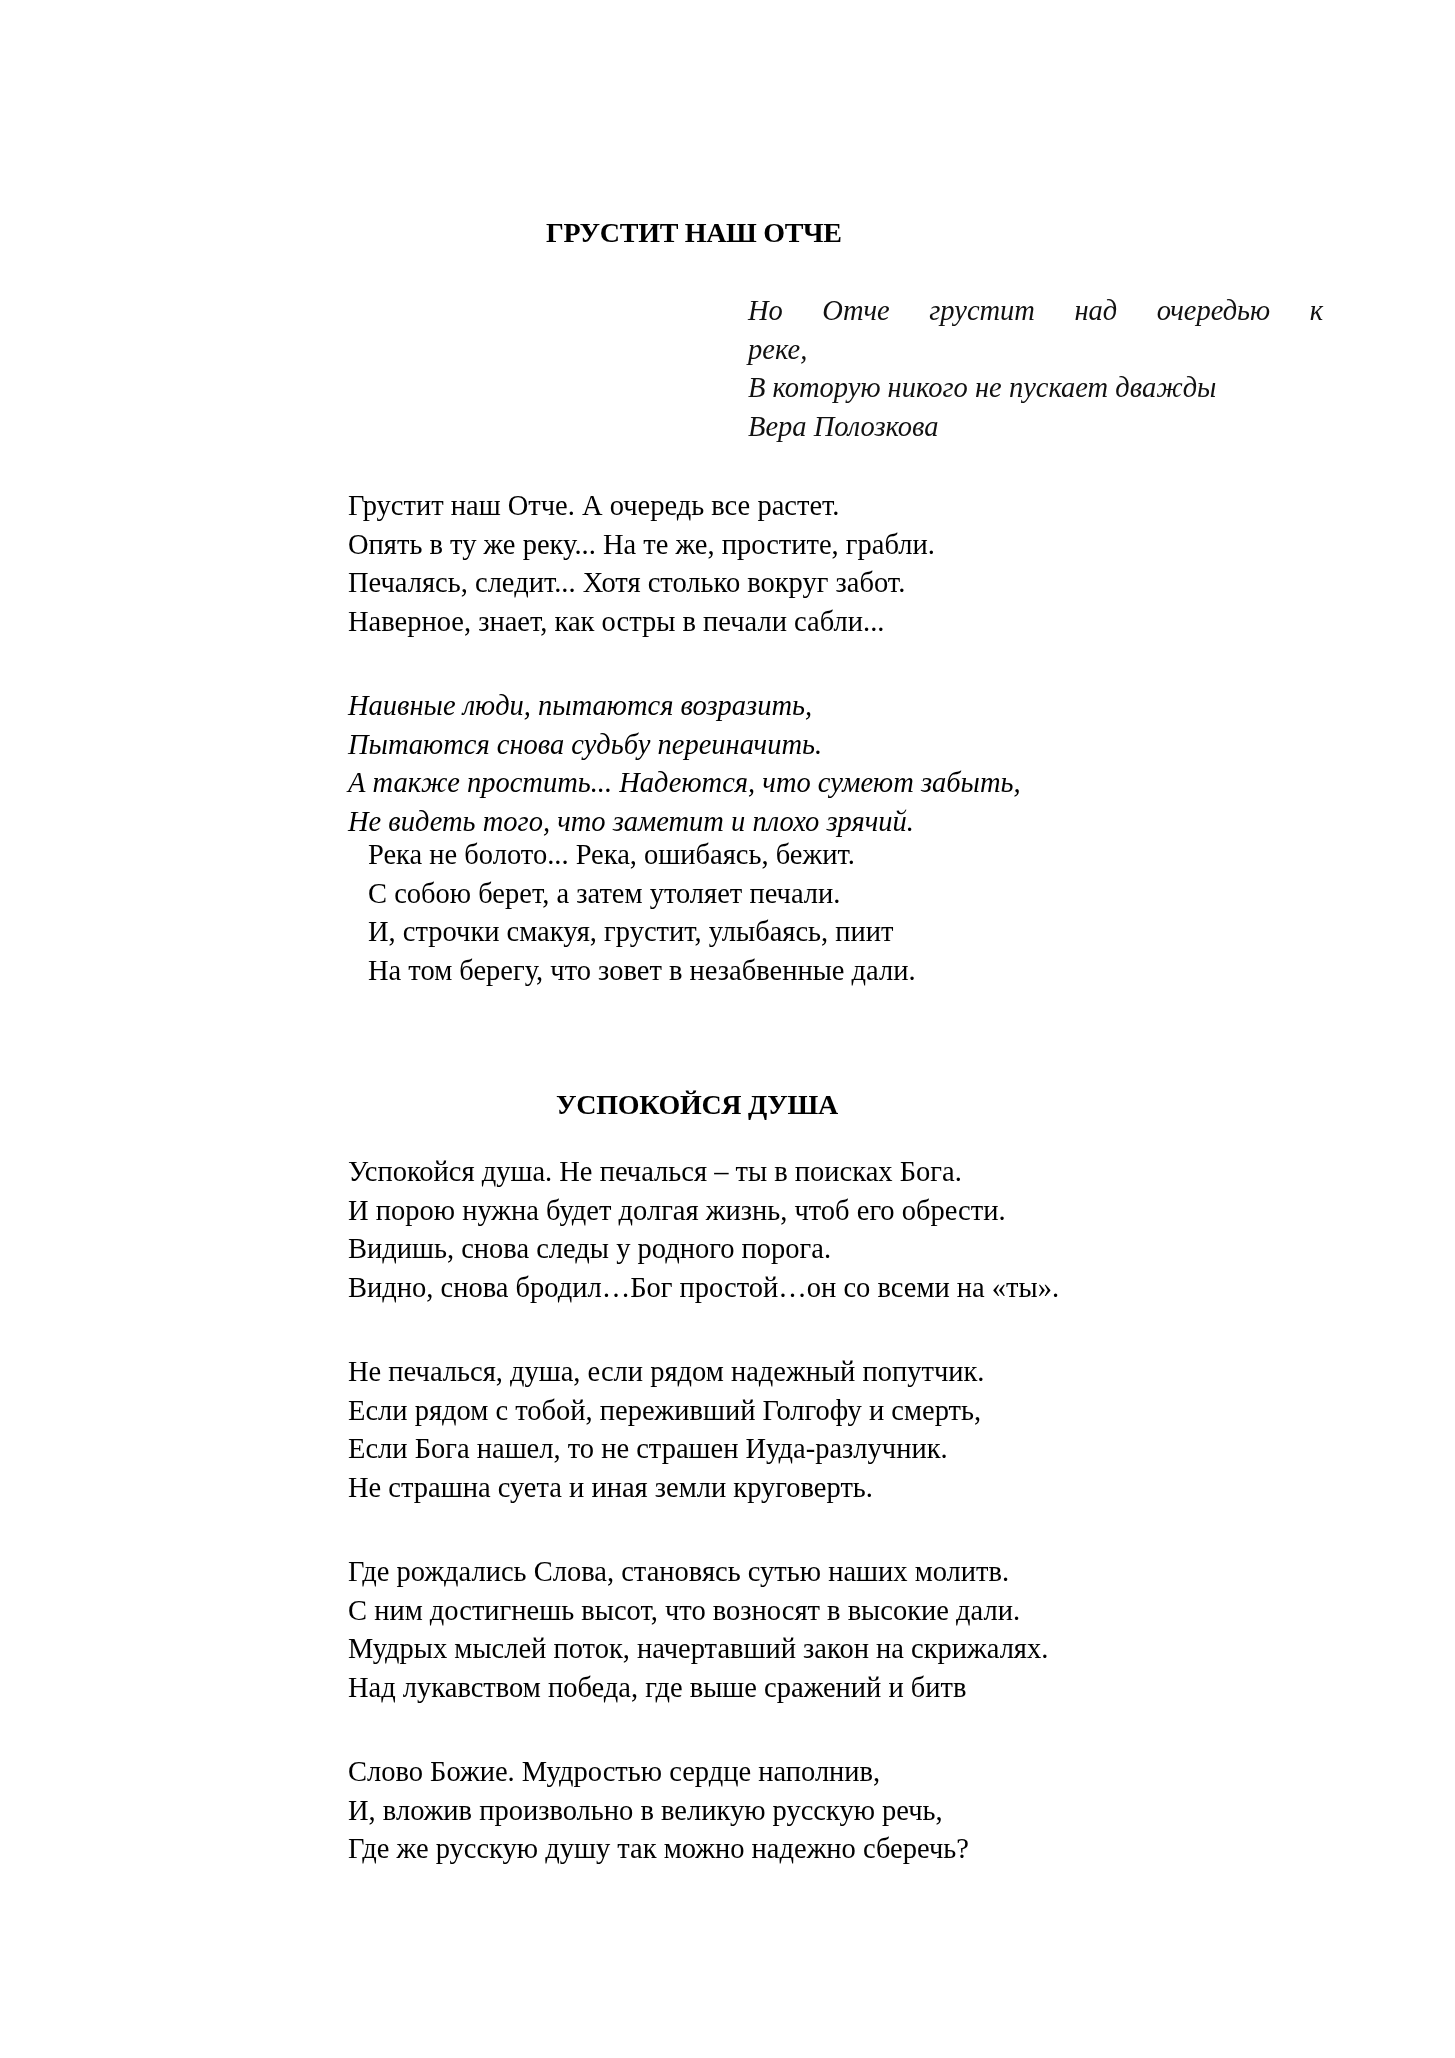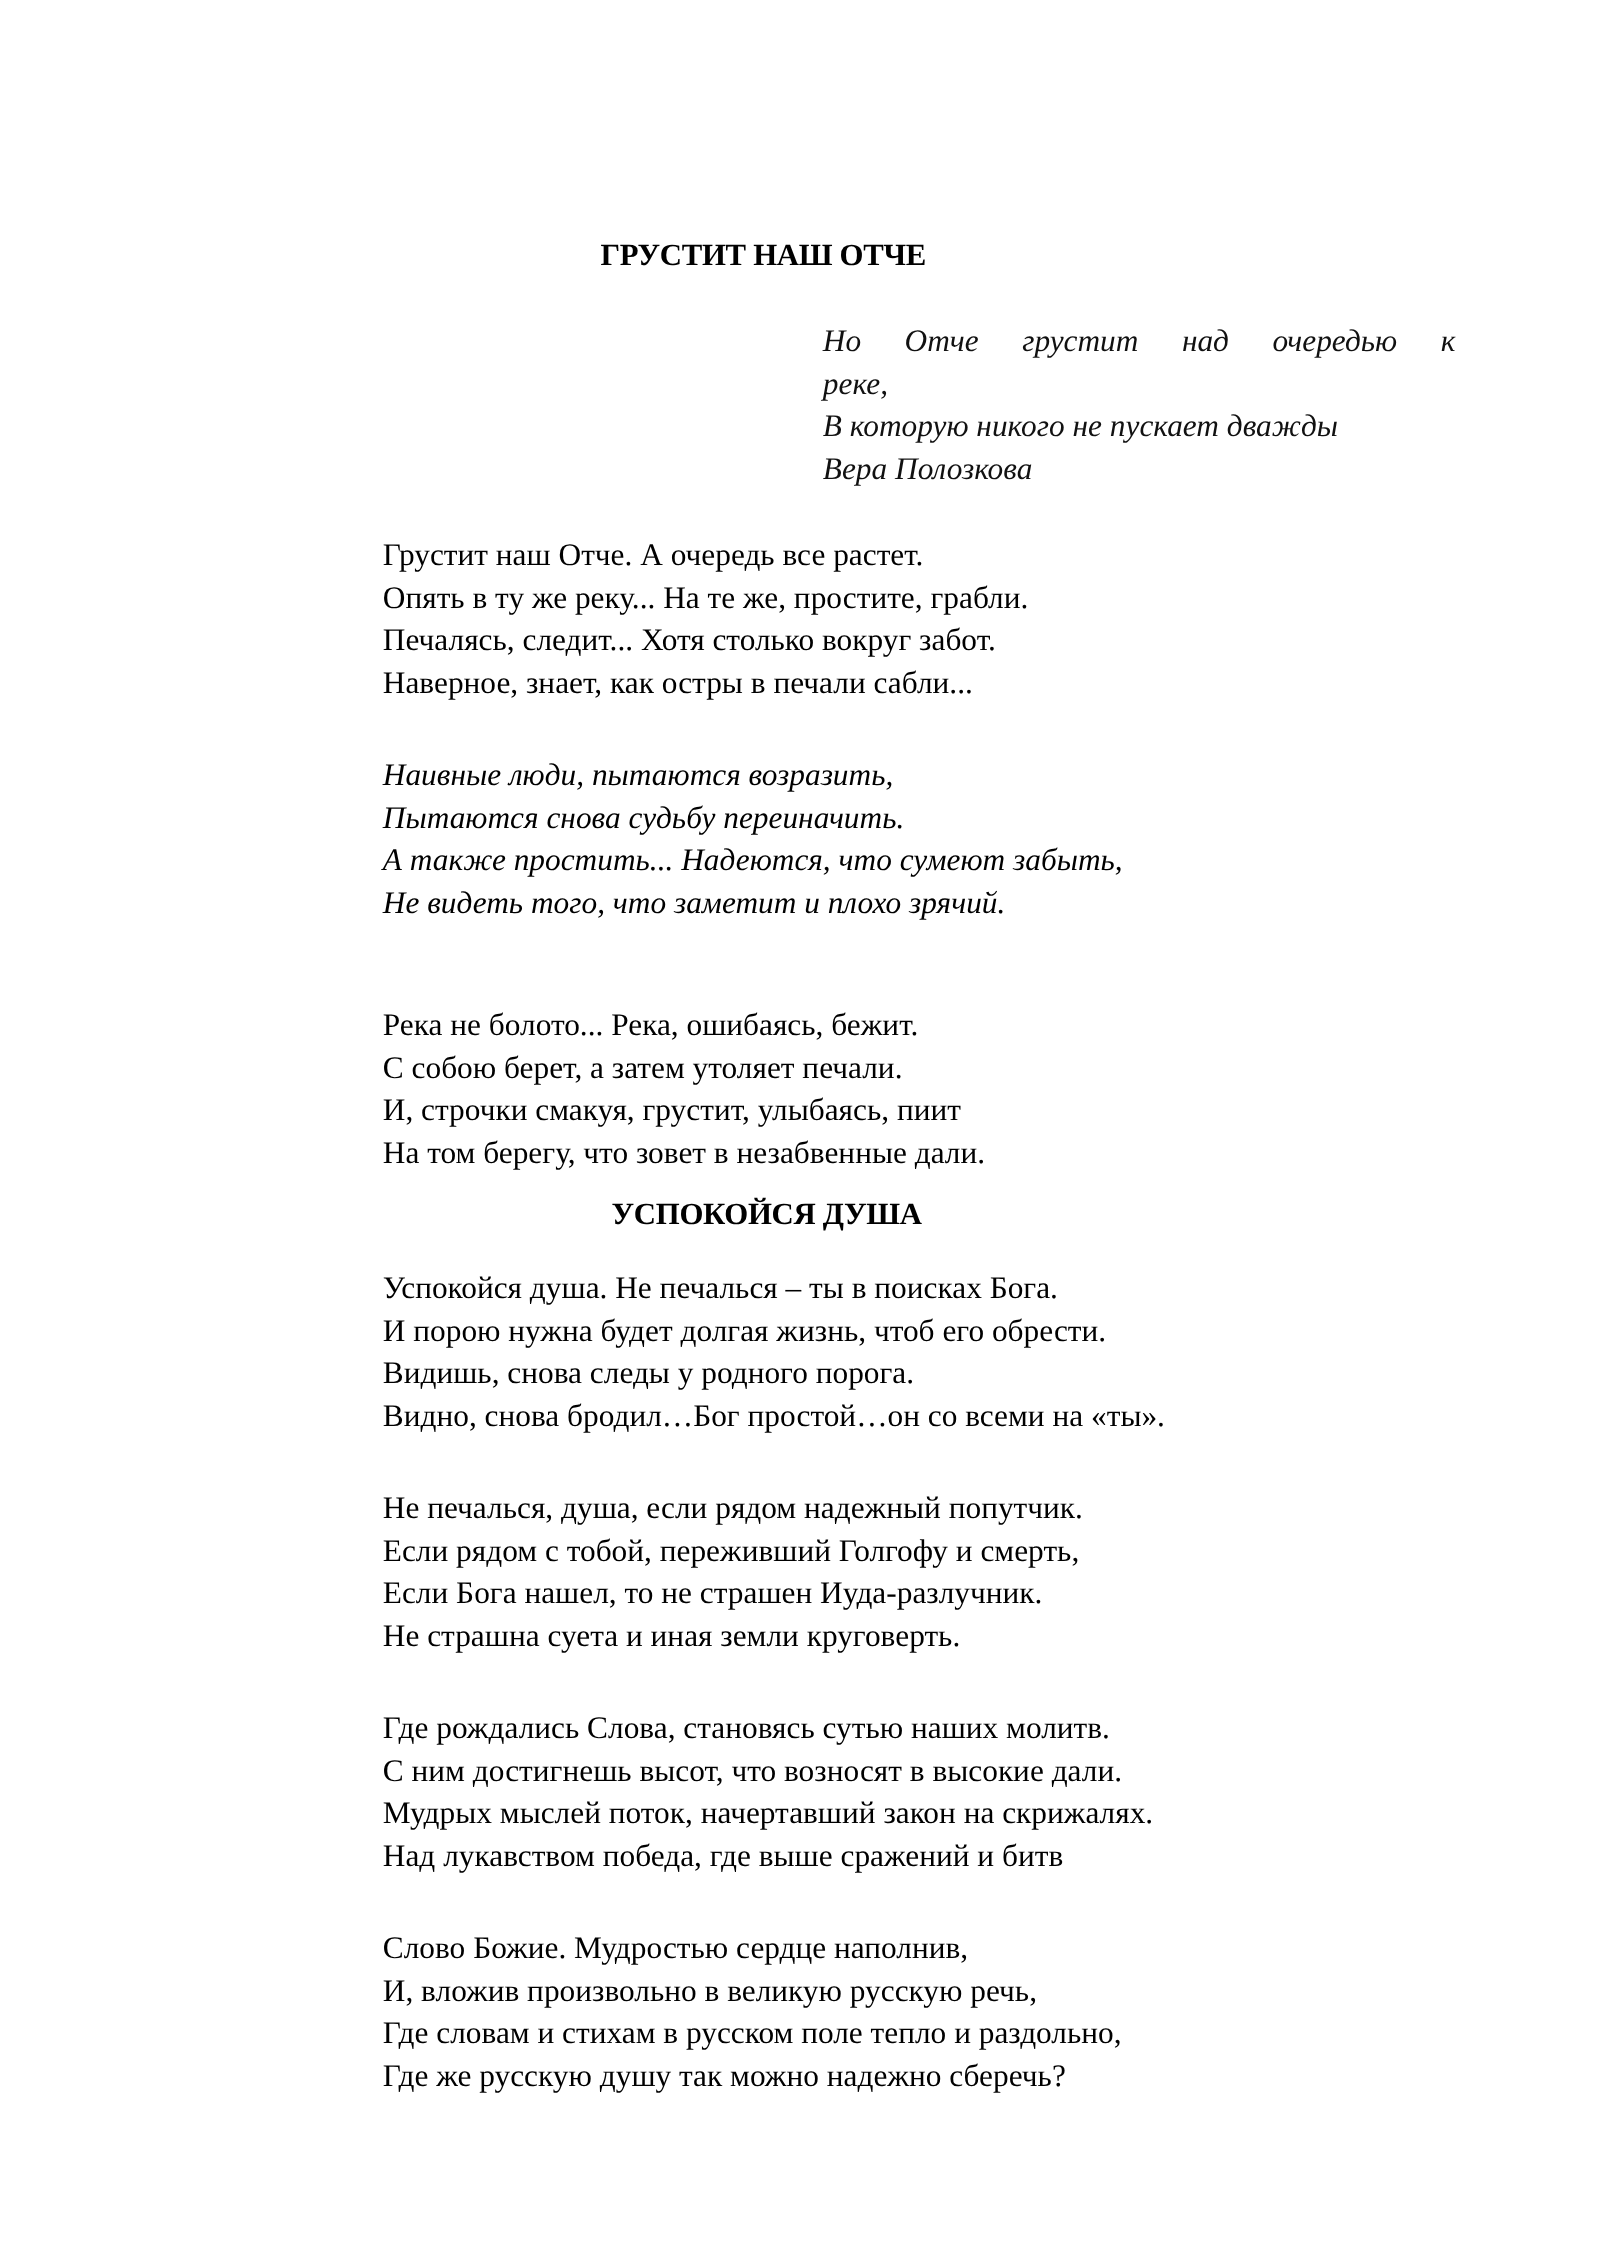--- a/index.html
+++ b/index.html
@@ -84,21 +84,21 @@
     <span class="line">Наверное, знает, как остры в печали сабли...</span>
   </div>
 
   <div class="stanza" style="top:687px;font-style:italic;">
     <span class="line">Наивные люди, пытаются возразить,</span>
     <span class="line">Пытаются снова судьбу переиначить.</span>
     <span class="line">А также простить... Надеются, что сумеют забыть,</span>
     <span class="line">Не видеть того, что заметит и плохо зрячий.</span>
   </div>
 
-  <div class="stanza" style="top:914px;">
+  <div class="stanza" style="top:836px;margin-left:20px;">
     <span class="line">Река не болото... Река, ошибаясь, бежит.</span>
     <span class="line">С собою берет, а затем утоляет печали.</span>
     <span class="line">И, строчки смакуя, грустит, улыбаясь, пиит</span>
     <span class="line">На том берегу, что зовет в незабвенные дали.</span>
   </div>
 
   <div class="title" style="left:556px; top:1088px;">УСПОКОЙСЯ ДУША</div>
 
   <div class="stanza" style="top:1153px;">
     <span class="line">Успокойся душа. Не печалься – ты в поисках Бога.</span>
@@ -117,17 +117,16 @@
   <div class="stanza" style="top:1553px;">
     <span class="line">Где рождались Слова, становясь сутью наших молитв.</span>
     <span class="line">С ним достигнешь высот, что возносят в высокие дали.</span>
     <span class="line">Мудрых мыслей поток, начертавший закон на скрижалях.</span>
     <span class="line">Над лукавством победа, где выше сражений и битв</span>
   </div>
 
   <div class="stanza" style="top:1753px;">
     <span class="line">Слово Божие. Мудростью сердце наполнив,</span>
     <span class="line">И, вложив произвольно в великую русскую речь,</span>
-    <span class="line">Где словам и стихам в русском поле тепло и раздольно,</span>
     <span class="line">Где же русскую душу так можно надежно сберечь?</span>
   </div>
 
 </div>
 
 </body></html>

